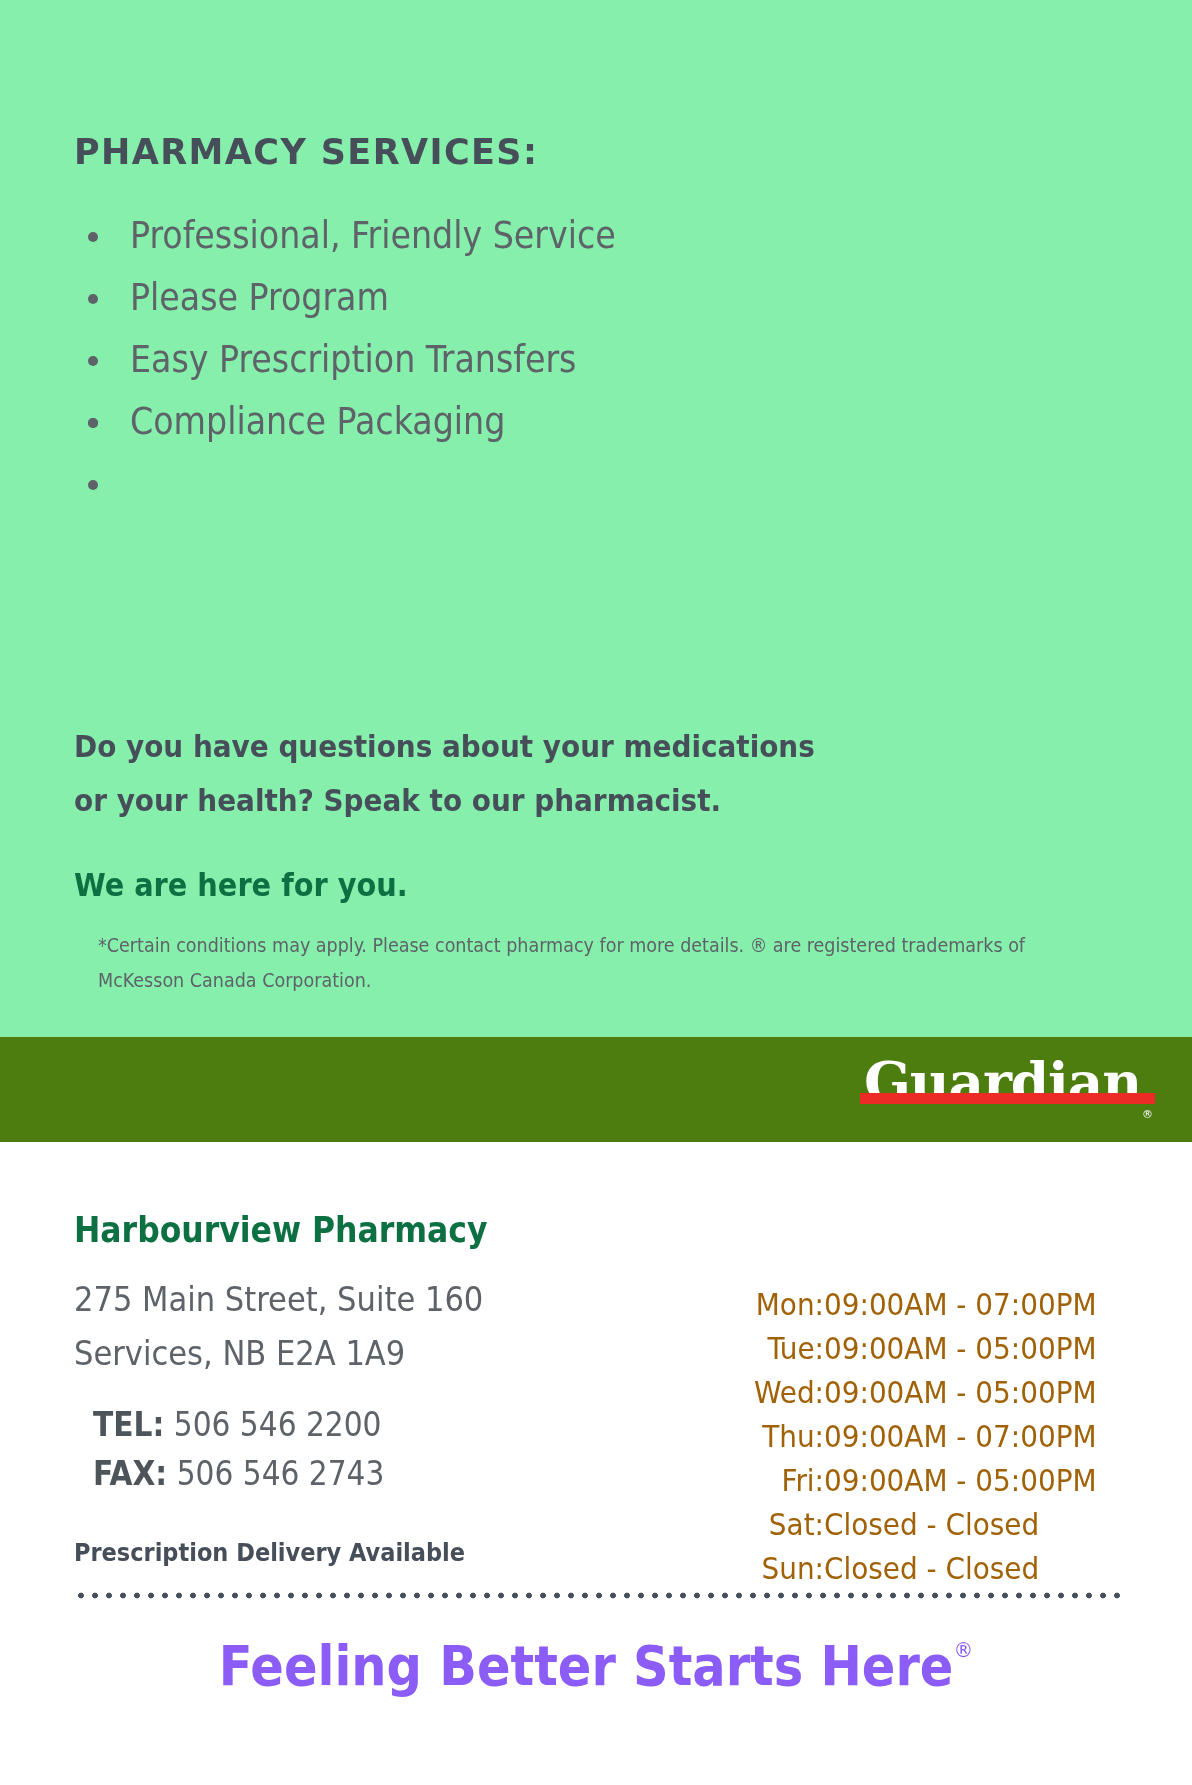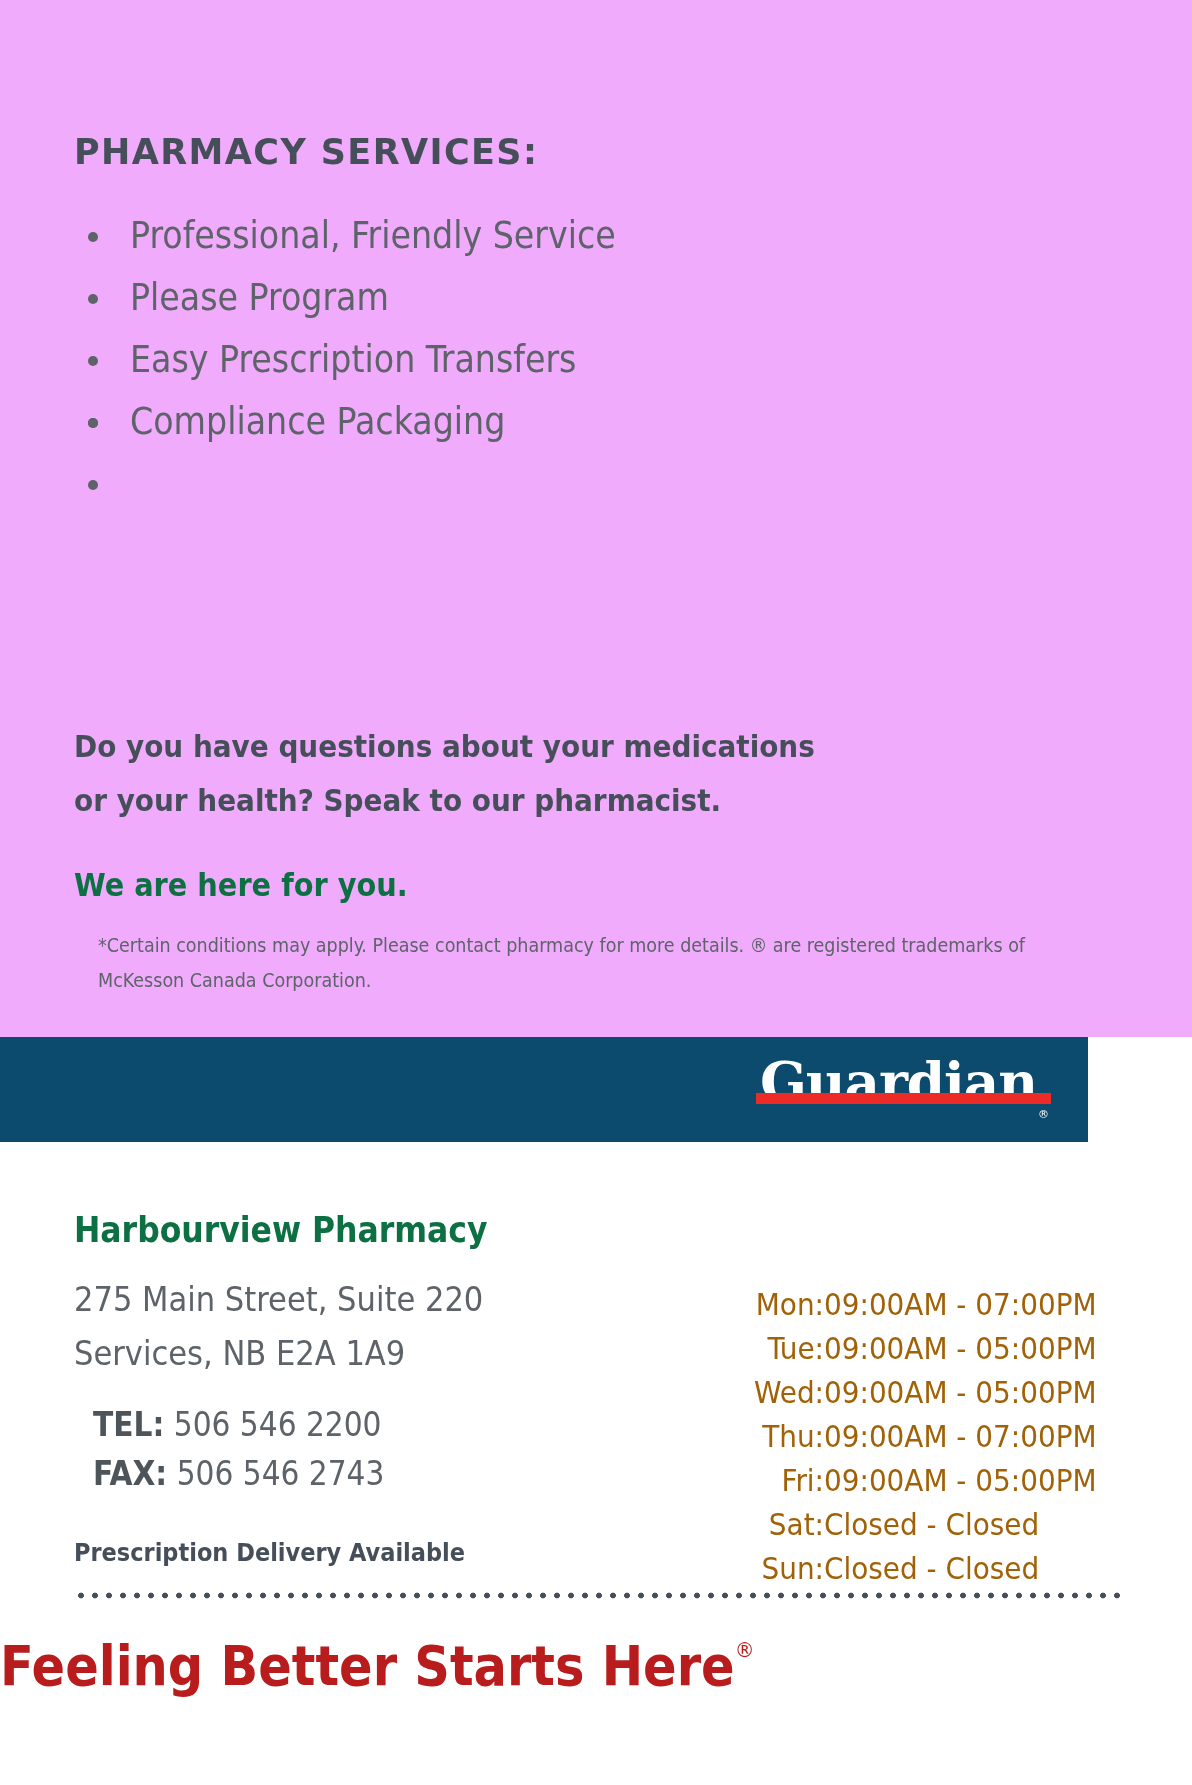--- a/index.html
+++ b/index.html
@@ -20,21 +20,21 @@
     background: #ffffff;
   }
 
   
   .services-panel {
     position: absolute;
     left: 0;
     top: 0;
     width: 1192px;
     height: 1037px;
-    background: #f0abfc;
+    background: #86efac;
     box-sizing: border-box;
     padding: 12px;
   }
   .services-title {
     position: absolute;
     left: 74px;
     top: 112px;
     font-size: 35px;
     font-weight: 700;
     letter-spacing: 1.4px;
@@ -108,23 +108,23 @@
   }
   .disclaimer .line {
     white-space: nowrap;
   }
 
   
   .brand-band {
     position: absolute;
     left: 0;
     top: 1037px;
-    width: 1088px;
+    width: 1192px;
     height: 105px;
-    background: #0c4a6e;
+    background: #4d7c0f;
   }
   .guardian-logo {
     position: absolute;
     right: 37px;
     top: 16px;
     width: 295px;
     text-align: center;
   }
   .guardian-wordmark {
     font-family: "DejaVu Serif", "Liberation Serif", serif;
@@ -243,23 +243,24 @@
     background-repeat: repeat-x;
     background-position: left center;
   }
 
   
   .tagline {
     position: absolute;
     left: 0;
     top: 1639px;
     width: 1192px;
+    text-align: center;
     font-size: 55px;
     font-weight: 700;
-    color: #b91c1c;
+    color: #8b5cf6;
     font-family: "DejaVu Sans", "Liberation Sans", sans-serif;
     font-stretch: condensed;
     line-height: 1;
     white-space: nowrap;
   }
   .tagline .reg {
     font-size: 22px;
     vertical-align: 28px;
     font-weight: 400;
   }
@@ -315,21 +316,21 @@
     <div class="guardian-logo">
       <span class="guardian-wordmark">Guardian</span>
       <span class="guardian-rule"></span>
       <span class="guardian-reg">®</span>
     </div>
   </section>
 
   <div class="store-name">Harbourview Pharmacy</div>
 
   <div class="address">
-    <div>275 Main Street, Suite 220</div>
+    <div>275 Main Street, Suite 160</div>
     <div>Services, NB E2A 1A9</div>
   </div>
 
   <div class="contact">
     <div>
       <span class="lbl">TEL:</span>
       <span>506 546 2200</span>
     </div>
     <div>
       <span class="lbl">FAX:</span>

